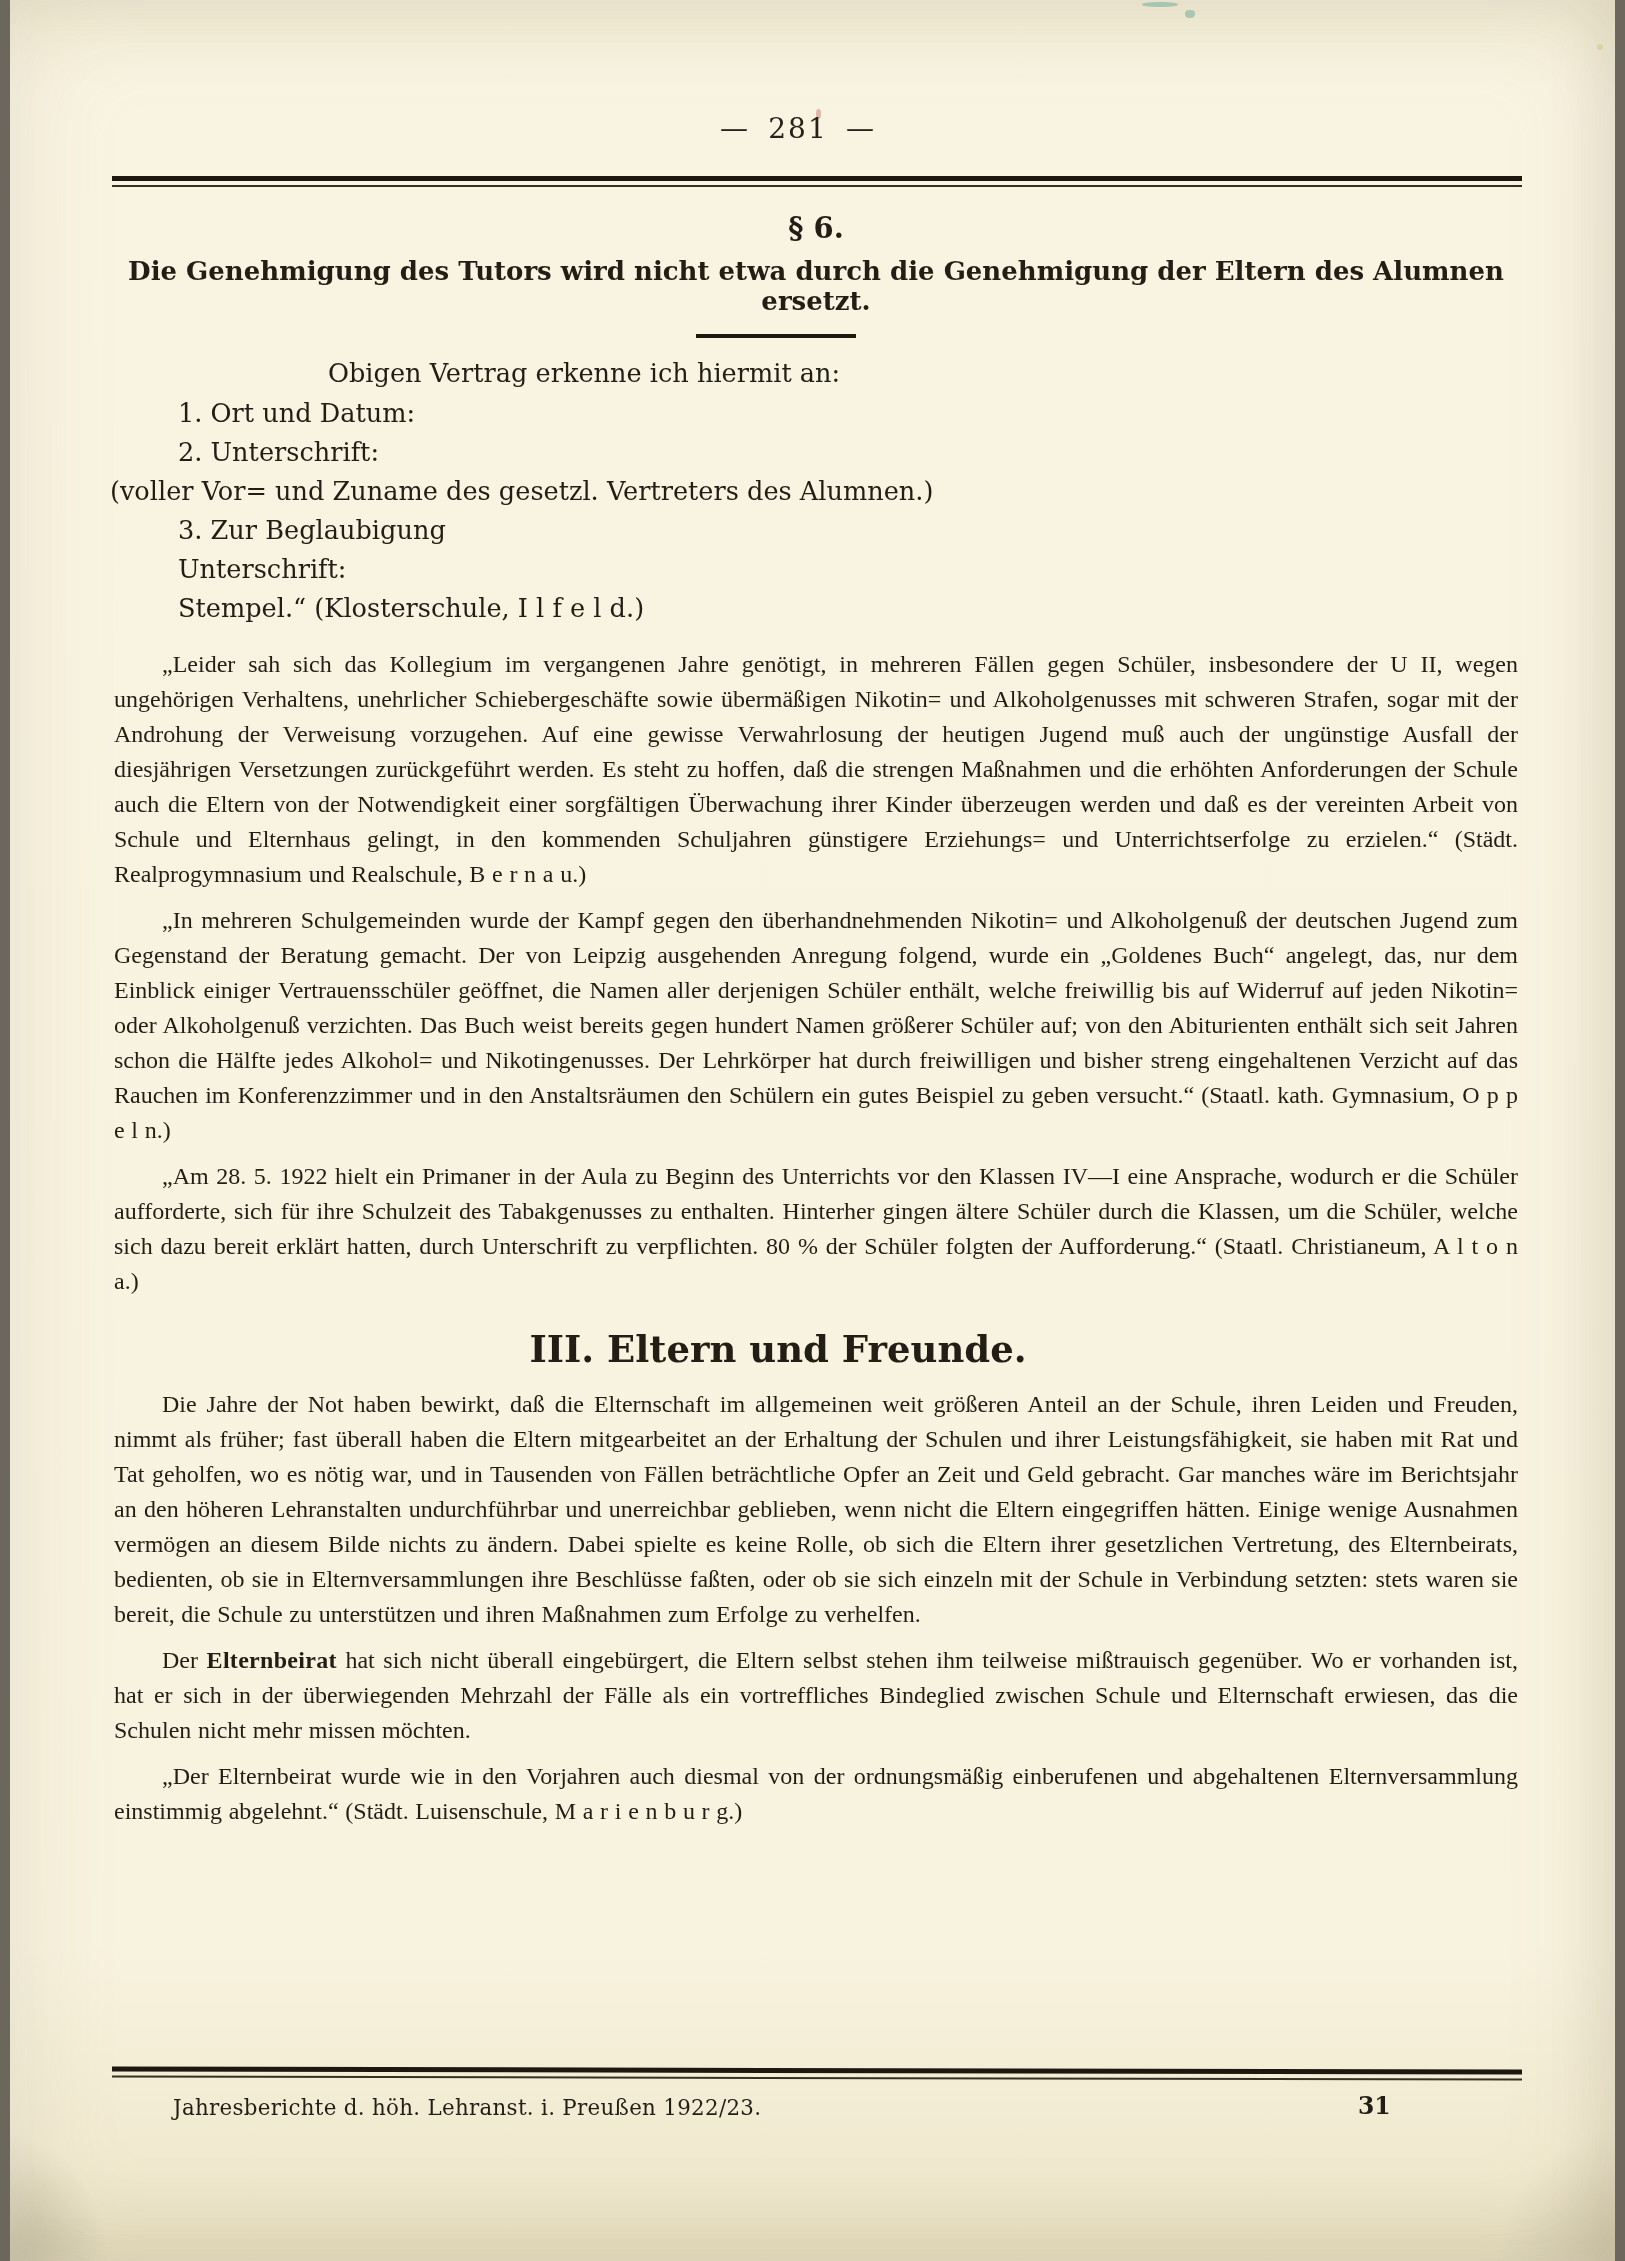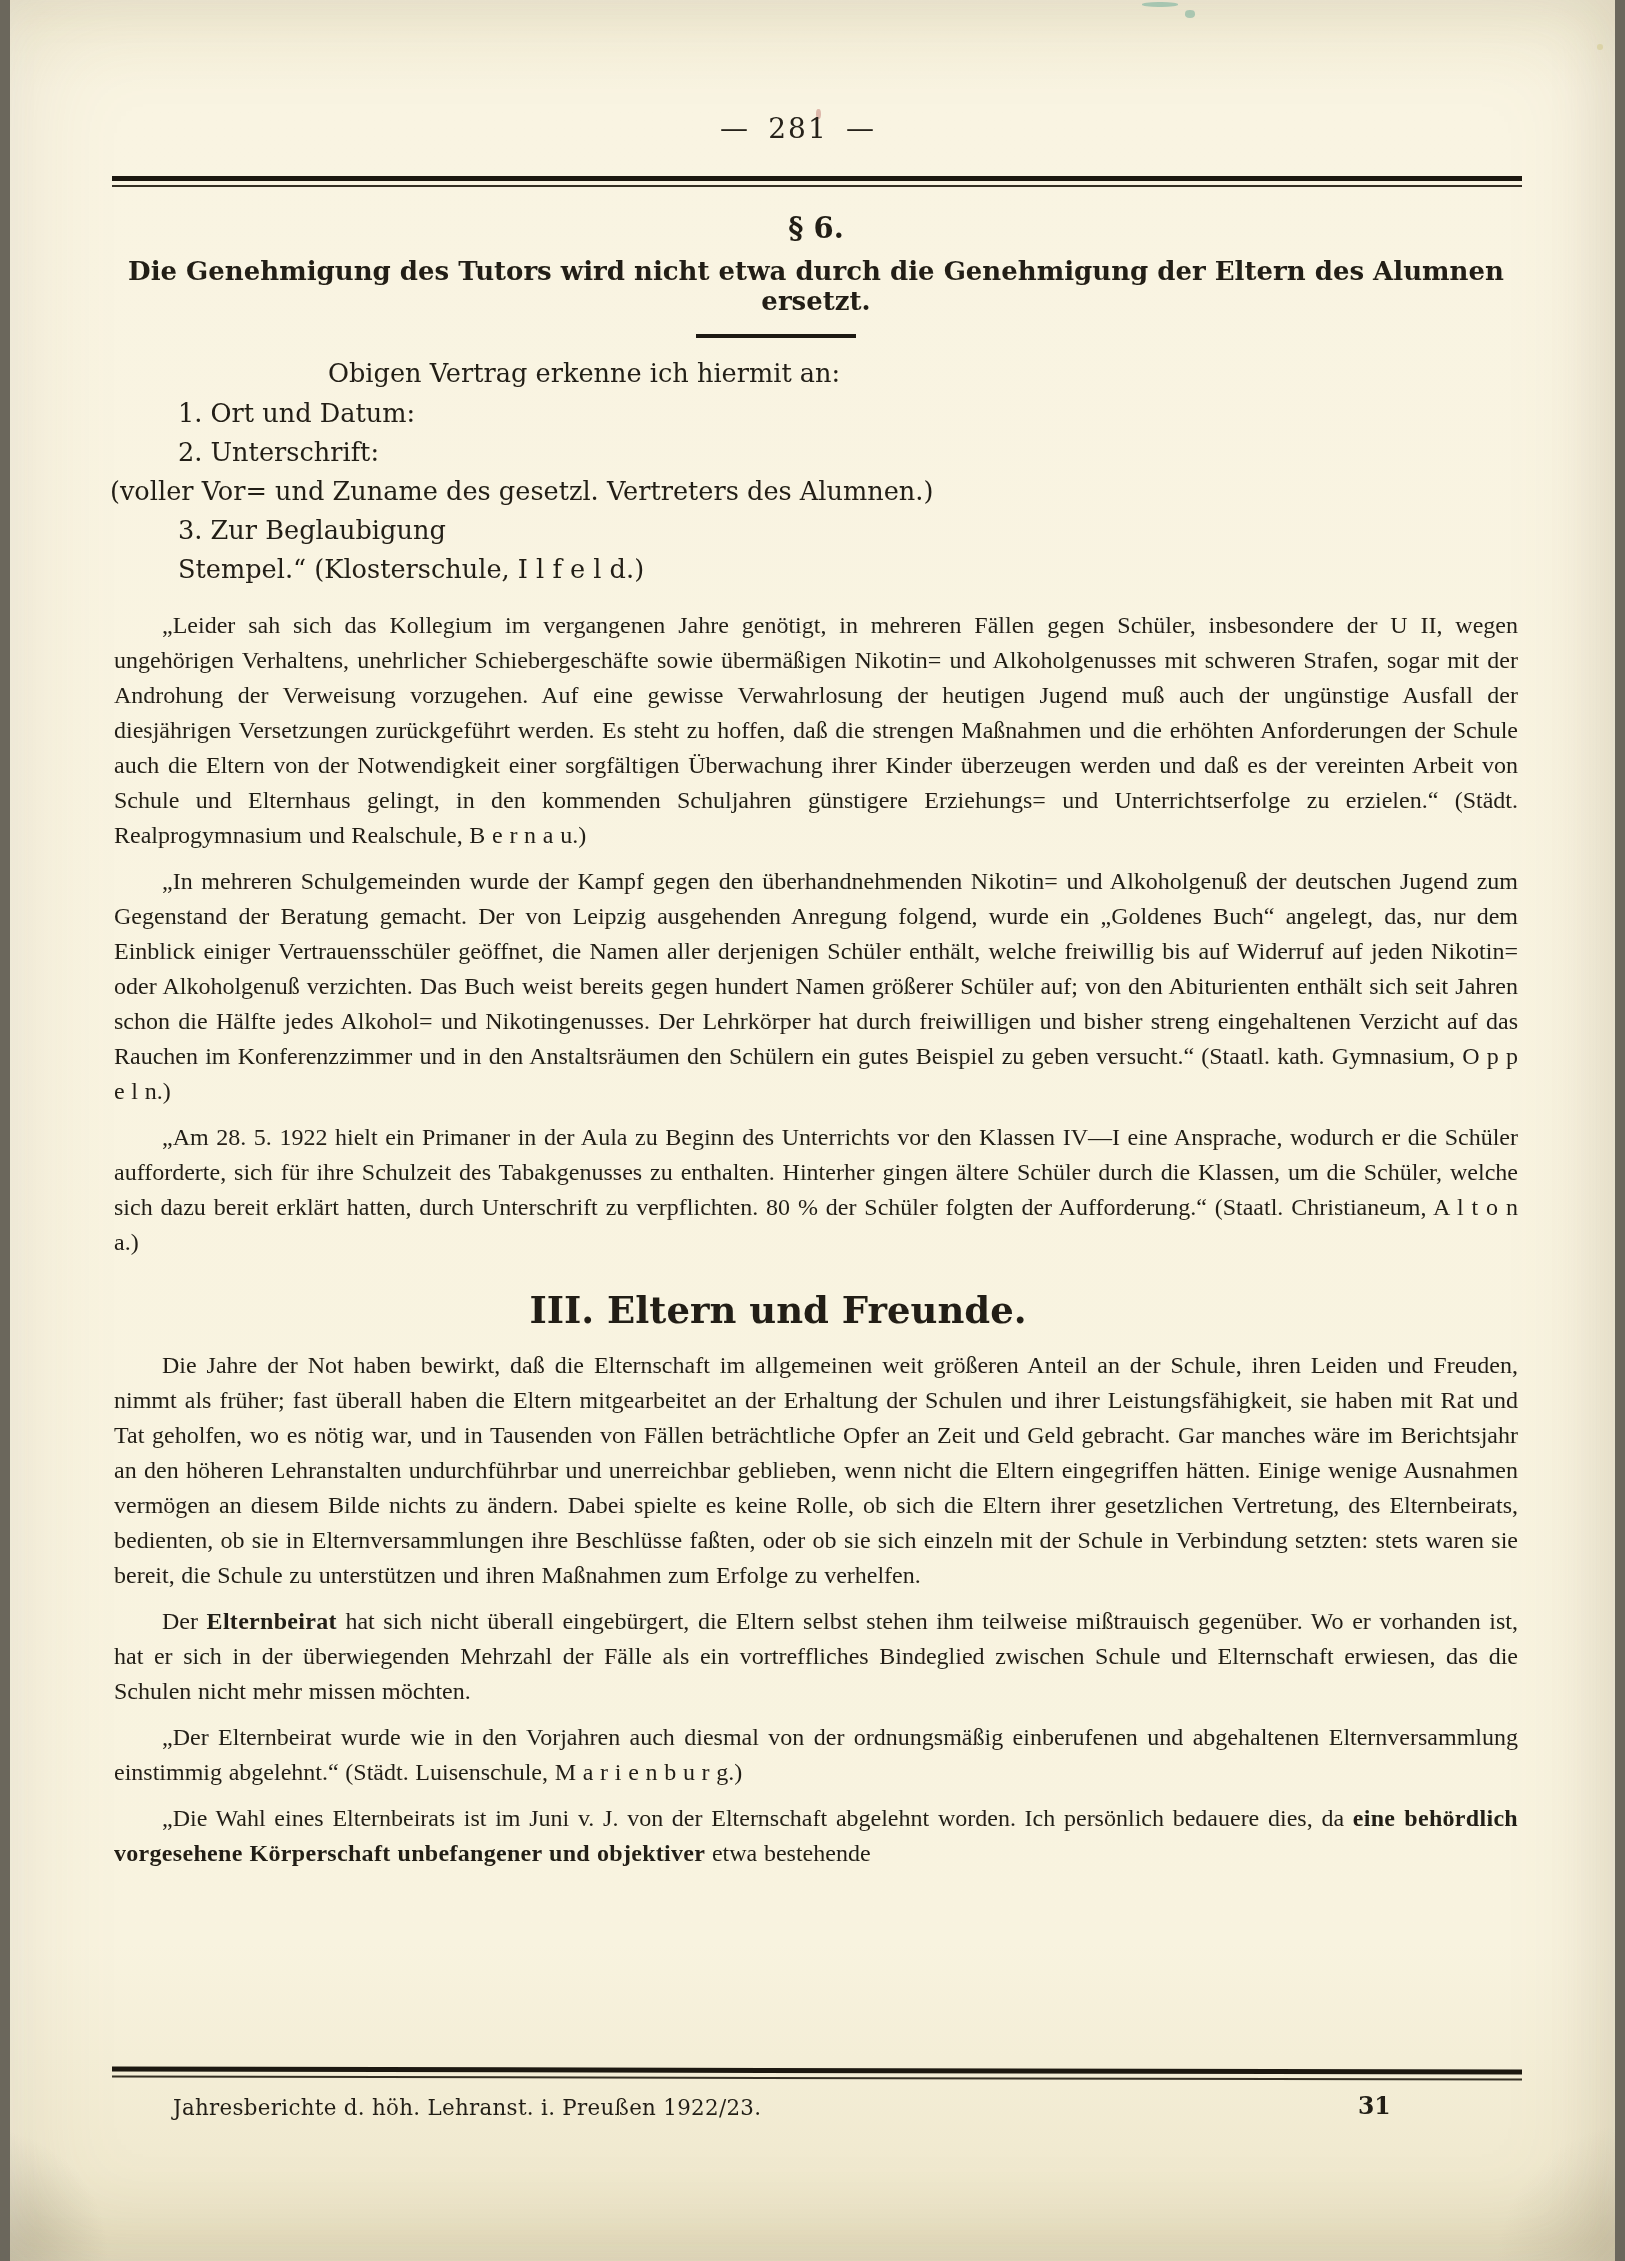--- a/index.html
+++ b/index.html
@@ -84,35 +84,35 @@
     <h2 class="s6-heading">§ 6.</h2>
     <p class="s6-body">Die Genehmigung des Tutors wird nicht etwa durch die Genehmigung der Eltern des Alumnen ersetzt.</p>
 
     <div class="short-rule"></div>
 
     <p class="contract-intro">Obigen Vertrag erkenne ich hiermit an:</p>
     <p class="citem first">1. Ort und Datum:</p>
     <p class="citem">2. Unterschrift:</p>
     <p class="citem flush">(voller Vor= und Zuname des gesetzl. Vertreters des Alumnen.)</p>
     <p class="citem">3. Zur Beglaubigung</p>
+    <p class="citem">Unterschrift:</p>
     <p class="citem">Stempel.“  (Klosterschule, I l f e l d.)</p>
 
     <p class="bp gap-top">„Leider sah sich das Kollegium im vergangenen Jahre genötigt, in mehreren Fällen gegen Schüler, insbesondere der U II, wegen ungehörigen Verhaltens, unehrlicher Schiebergeschäfte sowie übermäßigen Nikotin= und Alkoholgenusses mit schweren Strafen, sogar mit der Androhung der Verweisung vorzugehen. Auf eine gewisse Verwahrlosung der heutigen Jugend muß auch der ungünstige Ausfall der diesjährigen Versetzungen zurückgeführt werden. Es steht zu hoffen, daß die strengen Maßnahmen und die erhöhten Anforderungen der Schule auch die Eltern von der Notwendigkeit einer sorgfältigen Überwachung ihrer Kinder überzeugen werden und daß es der vereinten Arbeit von Schule und Elternhaus gelingt, in den kommenden Schuljahren günstigere Erziehungs= und Unterrichtserfolge zu erzielen.“  (Städt. Realprogymnasium und Realschule, B e r n a u.)</p>
     <p class="bp">„In mehreren Schulgemeinden wurde der Kampf gegen den überhandnehmenden Nikotin= und Alkoholgenuß der deutschen Jugend zum Gegenstand der Beratung gemacht. Der von Leipzig ausgehenden Anregung folgend, wurde ein „Goldenes Buch“ angelegt, das, nur dem Einblick einiger Vertrauensschüler geöffnet, die Namen aller derjenigen Schüler enthält, welche freiwillig bis auf Widerruf auf jeden Nikotin= oder Alkoholgenuß verzichten. Das Buch weist bereits gegen hundert Namen größerer Schüler auf; von den Abiturienten enthält sich seit Jahren schon die Hälfte jedes Alkohol= und Nikotingenusses. Der Lehrkörper hat durch freiwilligen und bisher streng eingehaltenen Verzicht auf das Rauchen im Konferenzzimmer und in den Anstaltsräumen den Schülern ein gutes Beispiel zu geben versucht.“  (Staatl. kath. Gymnasium, O p p e l n.)</p>
     <p class="bp">„Am 28. 5. 1922 hielt ein Primaner in der Aula zu Beginn des Unterrichts vor den Klassen IV—I eine Ansprache, wodurch er die Schüler aufforderte, sich für ihre Schulzeit des Tabakgenusses zu enthalten. Hinterher gingen ältere Schüler durch die Klassen, um die Schüler, welche sich dazu bereit erklärt hatten, durch Unterschrift zu verpflichten. 80 % der Schüler folgten der Aufforderung.“  (Staatl. Christianeum, A l t o n a.)</p>
 
     <h1 class="ch3">III. Eltern und Freunde.</h1>
 
     <p class="bp">Die Jahre der Not haben bewirkt, daß die Elternschaft im allgemeinen weit größeren Anteil an der Schule, ihren Leiden und Freuden, nimmt als früher; fast überall haben die Eltern mitgearbeitet an der Erhaltung der Schulen und ihrer Leistungsfähigkeit, sie haben mit Rat und Tat geholfen, wo es nötig war, und in Tausenden von Fällen beträchtliche Opfer an Zeit und Geld gebracht. Gar manches wäre im Berichtsjahr an den höheren Lehranstalten undurchführbar und unerreichbar geblieben, wenn nicht die Eltern eingegriffen hätten. Einige wenige Ausnahmen vermögen an diesem Bilde nichts zu ändern. Dabei spielte es keine Rolle, ob sich die Eltern ihrer gesetzlichen Vertretung, des Elternbeirats, bedienten, ob sie in Elternversammlungen ihre Beschlüsse faßten, oder ob sie sich einzeln mit der Schule in Verbindung setzten: stets waren sie bereit, die Schule zu unterstützen und ihren Maßnahmen zum Erfolge zu verhelfen.</p>
 
     <p class="bp"><span>Der </span><b>Elternbeirat</b><span> hat sich nicht überall eingebürgert, die Eltern selbst stehen ihm teilweise mißtrauisch gegenüber. Wo er vorhanden ist, hat er sich in der überwiegenden Mehrzahl der Fälle als ein vortreffliches Bindeglied zwischen Schule und Elternschaft erwiesen, das die Schulen nicht mehr missen möchten.</span></p>
 
     <p class="bp">„Der Elternbeirat wurde wie in den Vorjahren auch diesmal von der ordnungsmäßig einberufenen und abgehaltenen Elternversammlung einstimmig abgelehnt.“  (Städt. Luisenschule, M a r i e n b u r g.)</p>
 
-    <p class="bp"><span>„Die Wahl eines Elternbeirats ist im Juni v. J. von der Elternschaft abgelehnt worden. Ich persönlich bedauere dies, da </span><b>eine behördlich vorgesehene Körperschaft unbefangener und objektiver</b><span> etwa bestehende</span></p>
 
   </main>
 
   <div class="rule-double bottom">
     <div class="thick"></div>
     <div class="thin"></div>
   </div>
 
   <div class="footer">
     <span class="fleft">Jahresberichte d. höh. Lehranst. i. Preußen 1922/23.</span>

